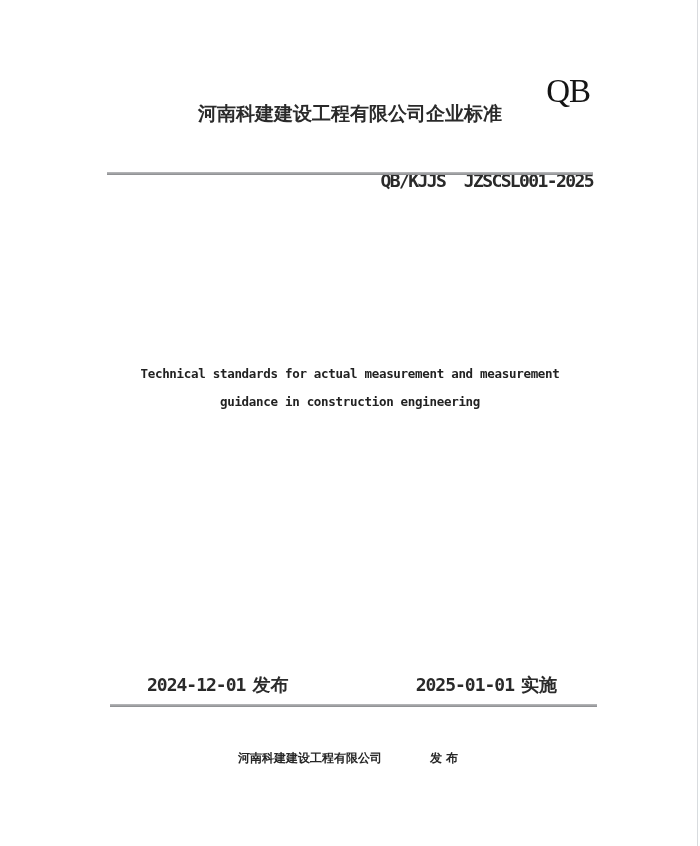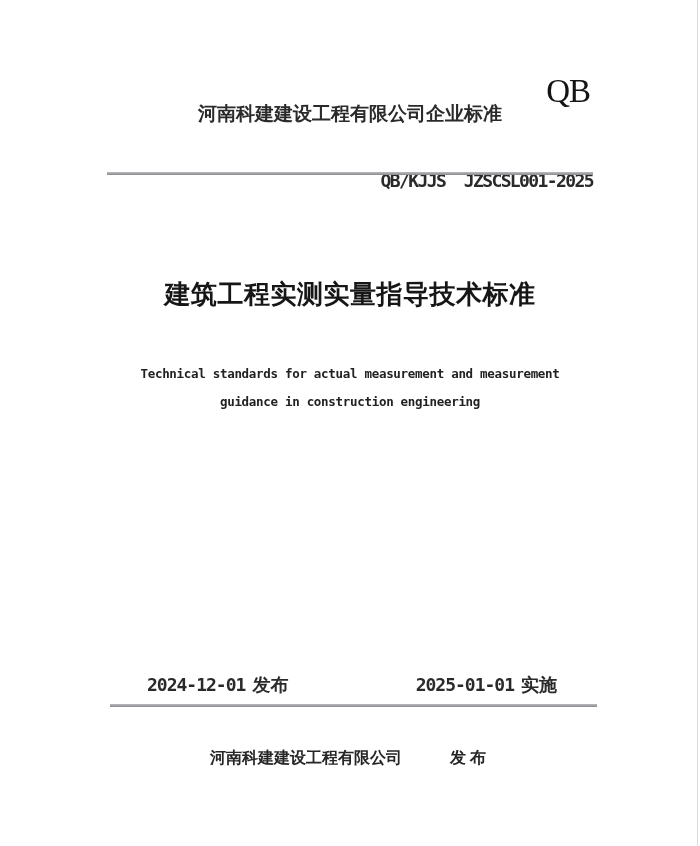--- a/index.html
+++ b/index.html
@@ -123,21 +123,21 @@
   }
   .publisher-row {
     position: absolute;
     top: 745px;
     left: 0;
     width: 100%;
     display: flex;
     justify-content: center;
     align-items: baseline;
     gap: 48px;
-    font-size: 16px;
+    font-size: 12px;
     line-height: 26px;
     font-weight: bold;
     color: #262626;
   }
   .publish-label {
     letter-spacing: 4px;
   }
 </style>
 </head>
 <body>
@@ -145,21 +145,20 @@
 <div id="page">
 
   <div class="qb-logo">QB</div>
 
   <div class="org-line">河南科建建设工程有限公司企业标准</div>
 
   <div class="code-line">QB/KJJS  JZSCSL001-2025</div>
 
   <div class="rule rule-top"></div>
 
-  <div class="main-title">建筑工程实测实量指导技术标准</div>
 
   <div class="en-title">
     <div>Technical standards for actual measurement and measurement</div>
     <div>guidance in construction engineering</div>
   </div>
 
   <div class="dates-row">
     <div class="date-item">
       <span class="date-num">2024-12-01</span>
       <span class="date-label">发布</span>

